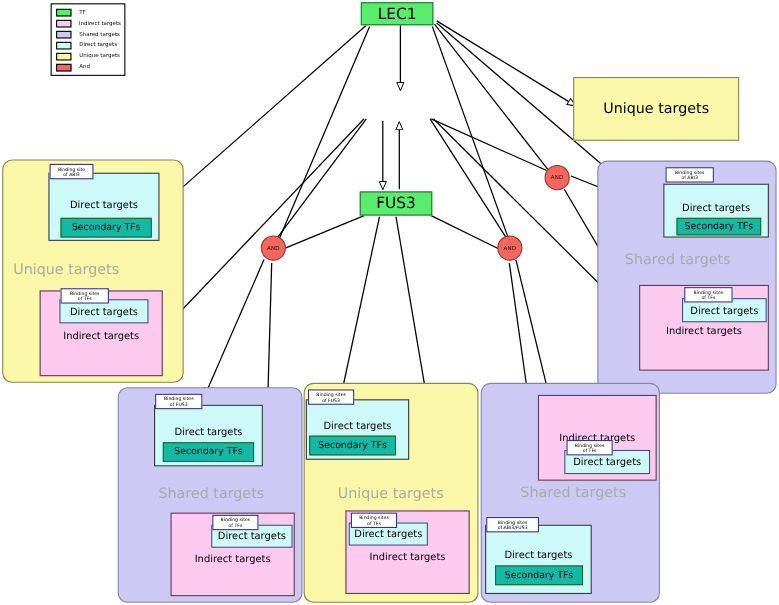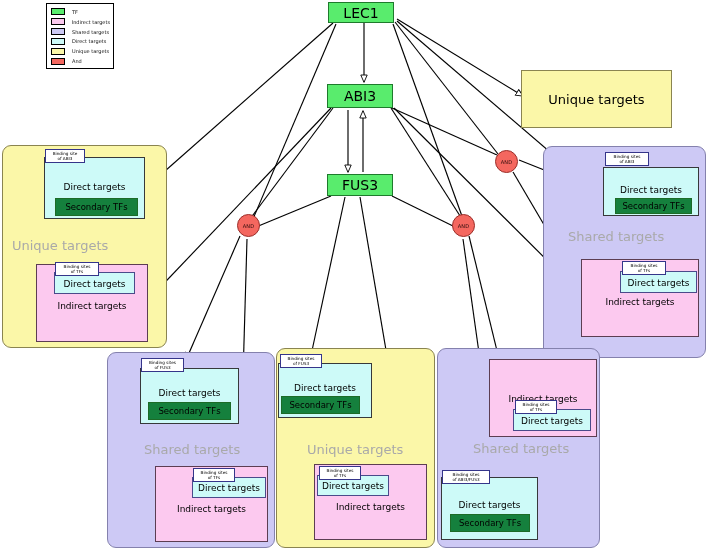--- a/index.html
+++ b/index.html
@@ -40,21 +40,21 @@
   .box-direct{
     position:absolute;background:#cdfaf8;border:1.3px solid #37383a;box-sizing:border-box;
   }
   .box-indirect{
     position:absolute;background:#fcc9ef;border:1.3px solid #5c3d52;box-sizing:border-box;
   }
   .inner-direct{
     position:absolute;background:#cdfaf8;border:1.2px solid #4a4a8a;box-sizing:border-box;
   }
   .secondary-tf{
-    position:absolute;background:#15803d;border:1.3px solid #1c6b27;box-sizing:border-box;
+    position:absolute;background:#14b8a6;border:1.3px solid #1c6b27;box-sizing:border-box;
     display:flex;align-items:center;justify-content:center;font-size:8.5px;color:#000;
   }
   .box-title{
     position:absolute;width:100%;text-align:center;font-size:9px;color:#000;
   }
   .bind-tag{
     position:absolute;background:#ffffff;border:1px solid #35358a;box-sizing:border-box;
     font-size:4.2px;line-height:5.2px;color:#000;text-align:center;
     padding:1px 2px;white-space:pre-line;
   }
@@ -160,23 +160,20 @@
     <div class="legend-row">
       <span class="legend-swatch" style="background:#f4675f"></span>
       <span class="legend-label">And</span>
     </div>
   </div>
 
   <div class="tf-node" style="left:328px;top:2px;width:66px;height:21px;">
     <span>LEC1</span>
   </div>
 
-  <div class="tf-node" style="left:327px;top:84px;width:66px;height:24px;">
-    <span>ABI3</span>
-  </div>
 
   <div class="tf-node" style="left:327px;top:174px;width:66px;height:22px;">
     <span>FUS3</span>
   </div>
 
   <div class="unique-box-top" style="left:521px;top:70px;width:151px;height:58px;">
     <span>Unique targets</span>
   </div>
 
   <div class="and-node" style="left:495px;top:150px;">

